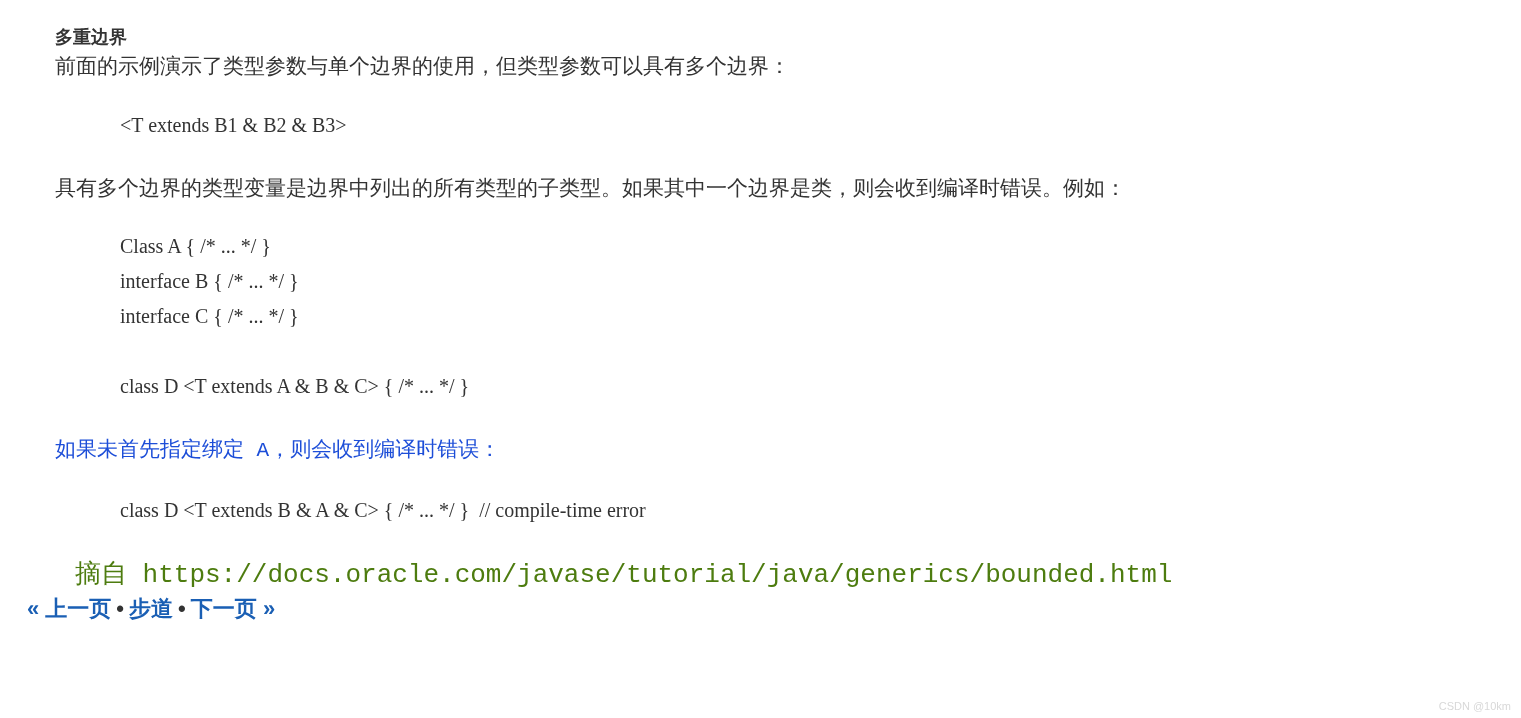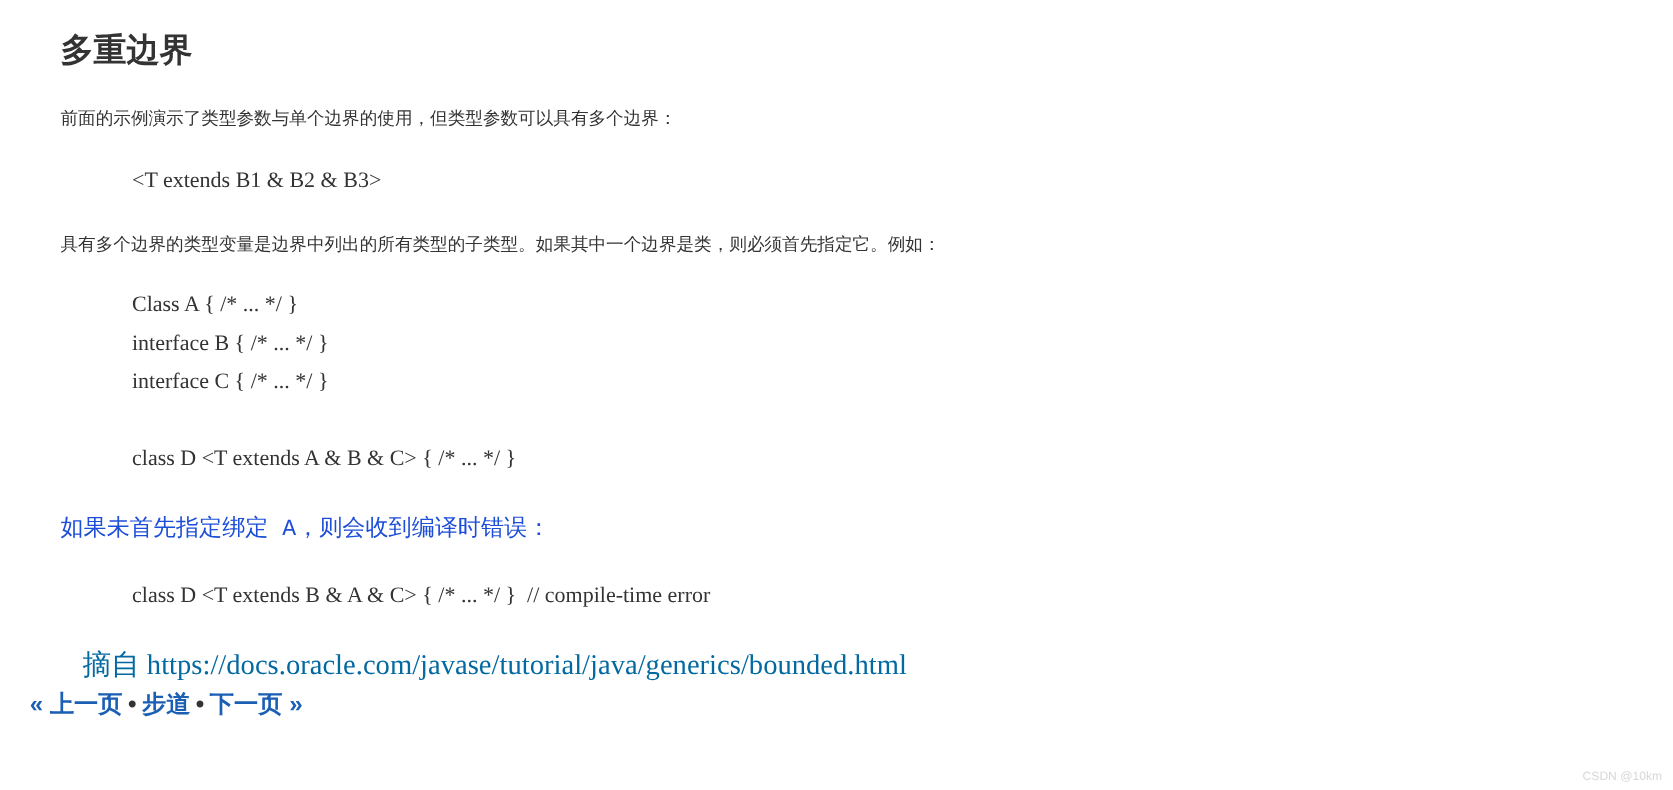--- a/index.html
+++ b/index.html
@@ -8,27 +8,26 @@
       box-sizing: border-box;
     }
     body {
       background: #ffffff;
       font-family: "Microsoft YaHei", "PingFang SC", sans-serif;
       color: #333333;
       padding: 25px 55px;
       width: 1521px;
     }
     .heading {
-      font-size: 30px;
+      font-size: 18px;
       font-weight: bold;
       color: #333333;
-      margin-bottom: 30px;
     }
     .paragraph {
-      font-size: 16px;
+      font-size: 21px;
       color: #333333;
       margin-bottom: 25px;
       line-height: 1.6;
     }
     .code-block {
       font-family: Liberation Serif, serif;
       font-size: 20px;
       color: #333333;
       margin-left: 65px;
       margin-bottom: 28px;
@@ -40,25 +39,25 @@
       font-size: 21px;
       color: #1d4ed8;
       margin-bottom: 25px;
       line-height: 1.6;
     }
     .inline-mono {
       font-family: "SimSun", "Courier New", monospace;
     }
     .citation {
       font-size: 26px;
-      color: #0369a1;
+      color: #4d7c0f;
       margin-left: 20px;
       margin-top: 12px;
       margin-bottom: 3px;
-      font-family: Liberation Serif, serif;
+      font-family: Liberation Mono, monospace;
     }
     .nav-links {
       font-size: 22px;
       color: #333333;
       margin-top: 2px;
       margin-left: -28px;
       font-weight: bold;
     }
     .nav-link {
       color: #1a5fb4;
@@ -83,21 +82,21 @@
   </style>
 </head>
 <body>
 
 <h2 class="heading">多重边界</h2>
 
 <p class="paragraph">前面的示例演示了类型参数与单个边界的使用，但类型参数可以具有多个边界：</p>
 
 <pre class="code-block">&lt;T extends B1 &amp; B2 &amp; B3&gt;</pre>
 
-<p class="paragraph">具有多个边界的类型变量是边界中列出的所有类型的子类型。如果其中一个边界是类，则必须首先指定它。例如：</p>
+<p class="paragraph">具有多个边界的类型变量是边界中列出的所有类型的子类型。如果其中一个边界是类，则会收到编译时错误。例如：</p>
 
 <pre class="code-block">Class A { /* ... */ }
 interface B { /* ... */ }
 interface C { /* ... */ }
 
 class D &lt;T extends A &amp; B &amp; C&gt; { /* ... */ }</pre>
 
 <p class="error-para">
   <span>如果未首先指定绑定</span><span class="inline-mono"> A</span><span>，则会收到编译时错误：</span>
 </p>

